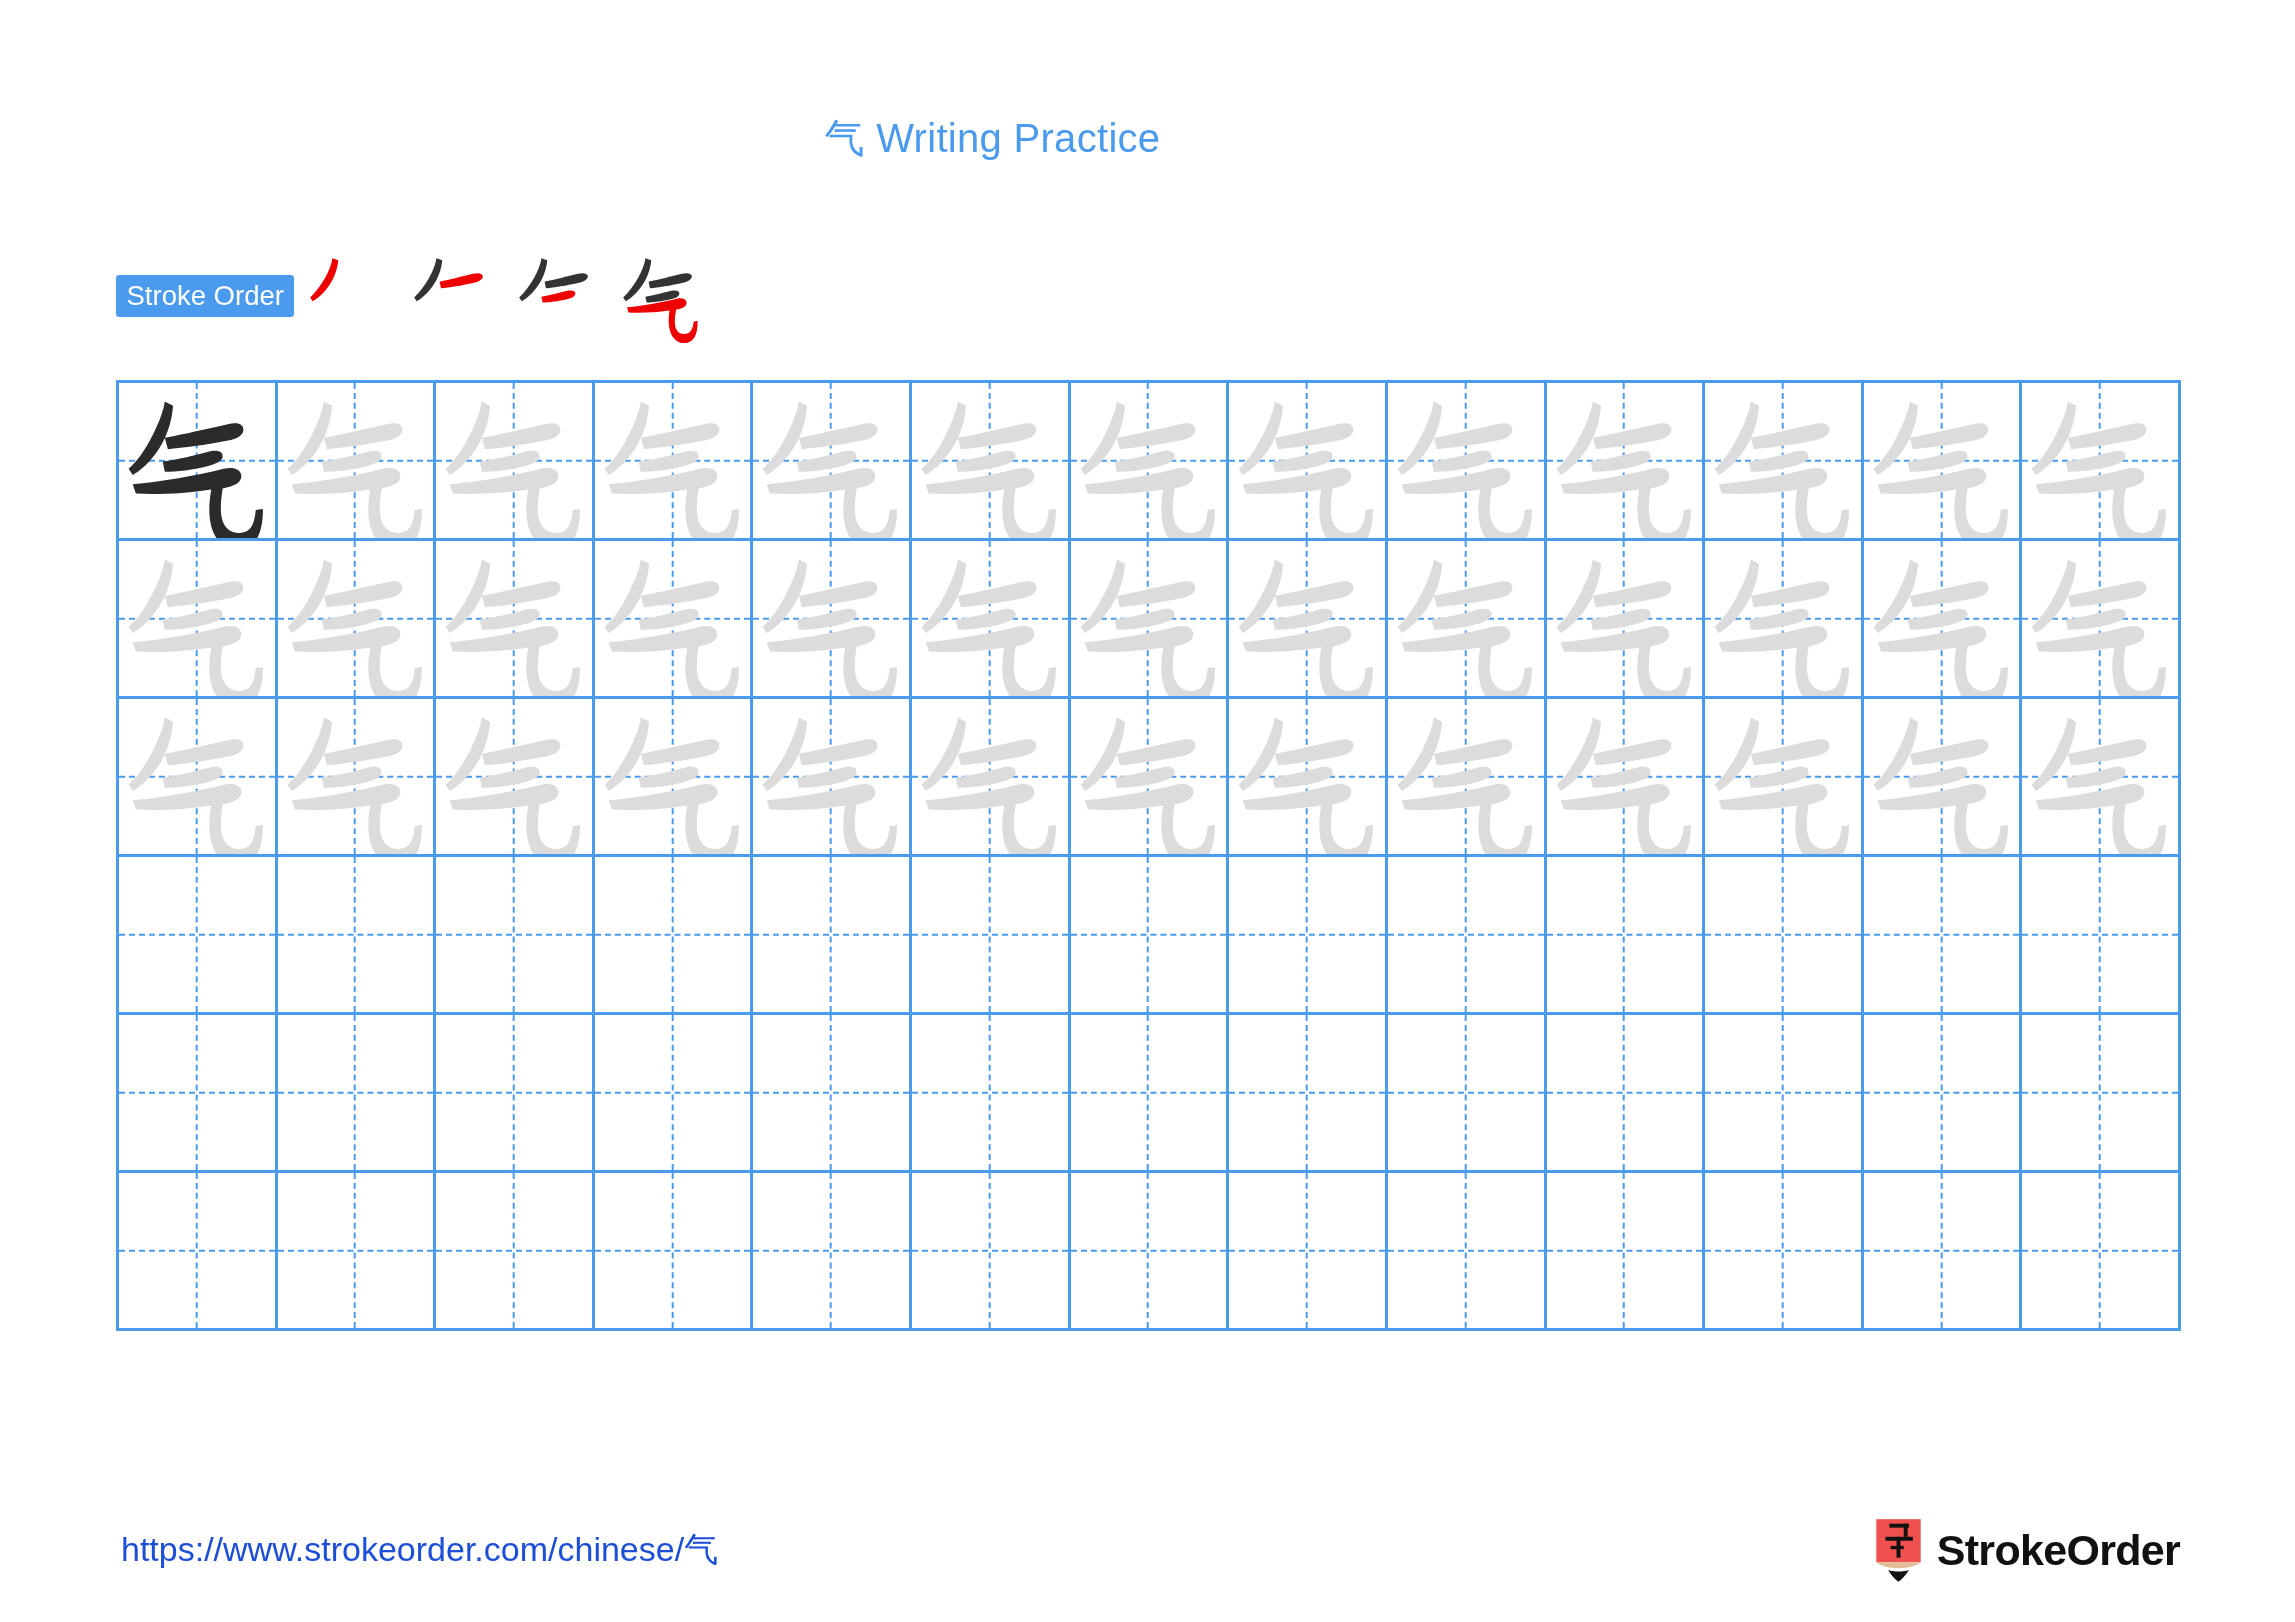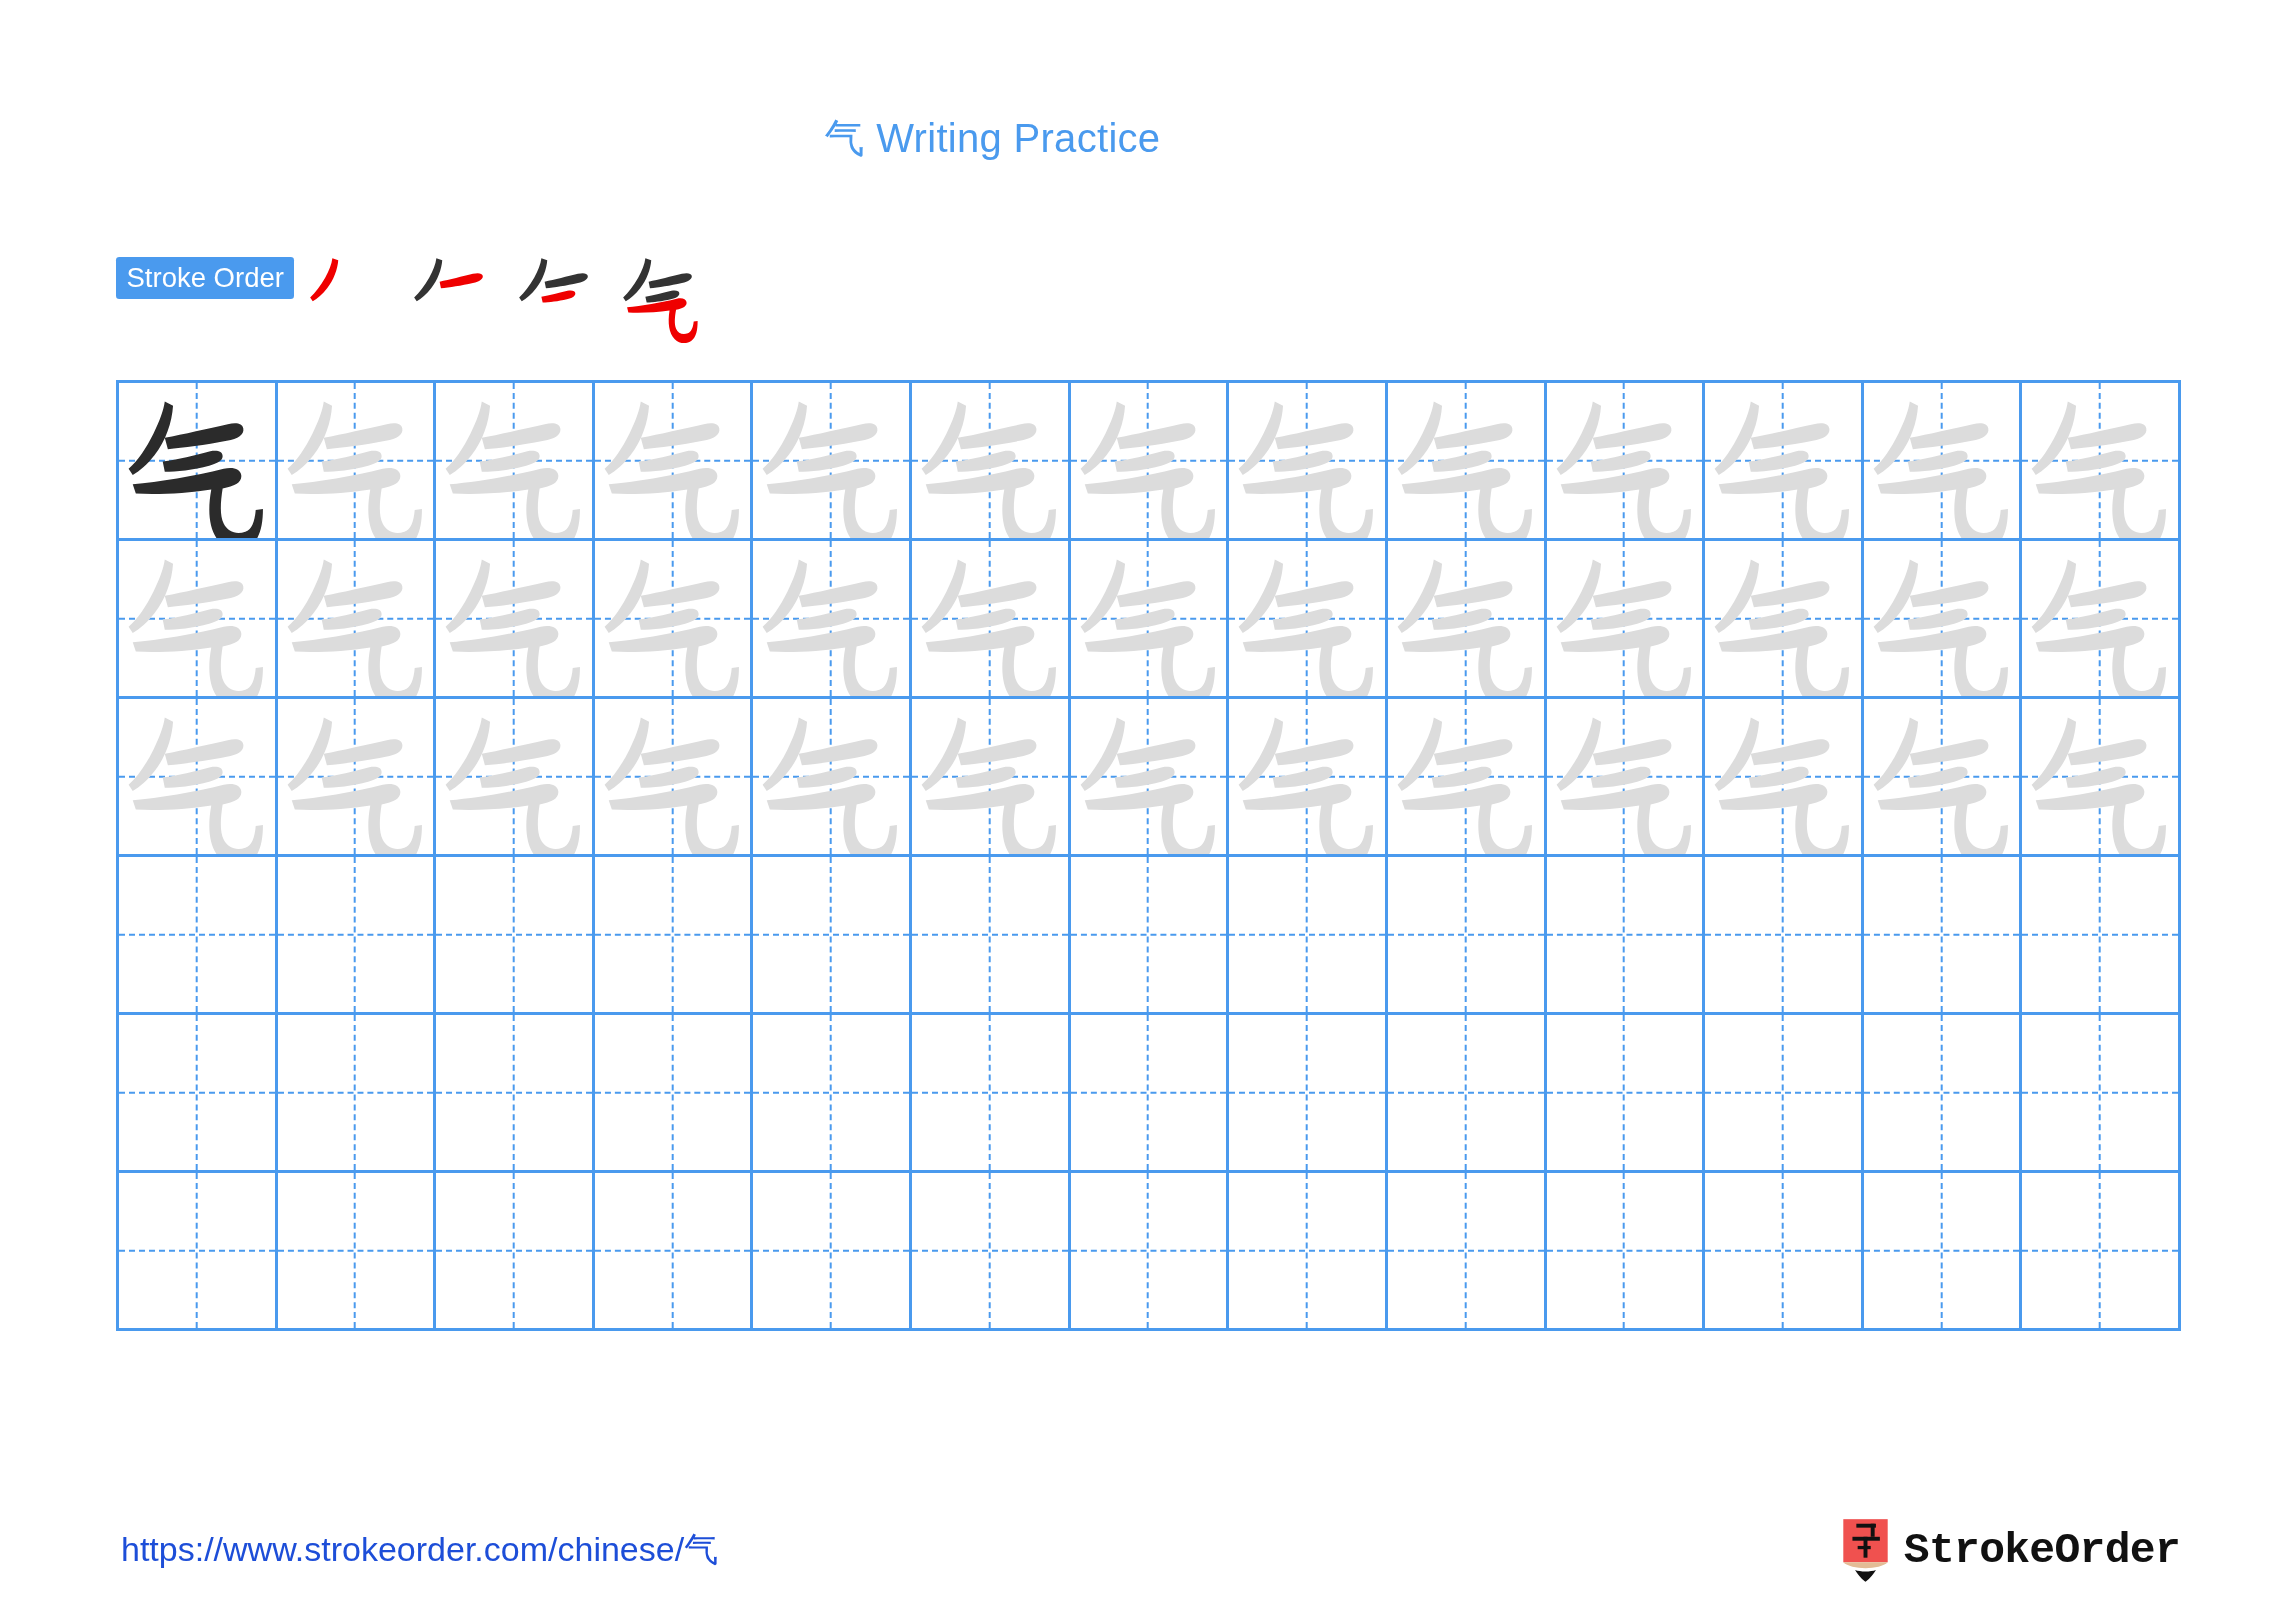--- a/index.html
+++ b/index.html
@@ -41,21 +41,21 @@
   }
   #stroke-order-badge {
     background: #4a9aee;
     color: #ffffff;
     font-size: 27.5px;
     font-weight: 400;
     padding: 6.5px 10.5px 7.9px 10.5px;
     border-radius: 3.3px;
     line-height: 1;
     white-space: nowrap;
-    margin-top: 6px;
+    margin-top: 24px;
   }
   .stroke-step {
     width: 98px;
     height: 98px;
     margin-left: 6.5px;
     position: relative;
   }
   .stroke-step svg {
     width: 98px;
     height: 98px;
@@ -143,21 +143,20 @@
     position: relative;
     margin-right: 14.4px;
   }
   #brand-pencil svg { display: block; width: 47px; height: 63px; }
   #brand-name {
     font-size: 43px;
     font-weight: bold;
     color: #111111;
     letter-spacing: -0.7px;
     white-space: nowrap;
-    font-family: Liberation Mono, monospace;
   }
 </style>
 </head>
 <body>
 
 <div id="page-title">气 Writing Practice</div>
 
 <div id="stroke-order-row">
 
   <div id="stroke-order-badge">Stroke Order</div>

